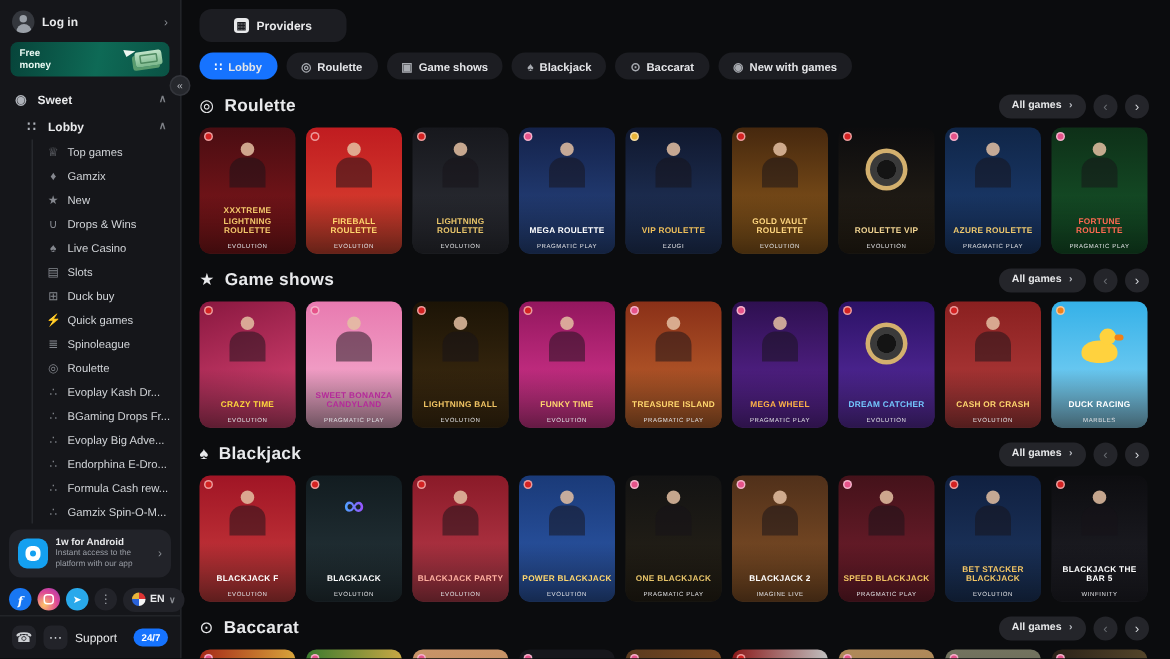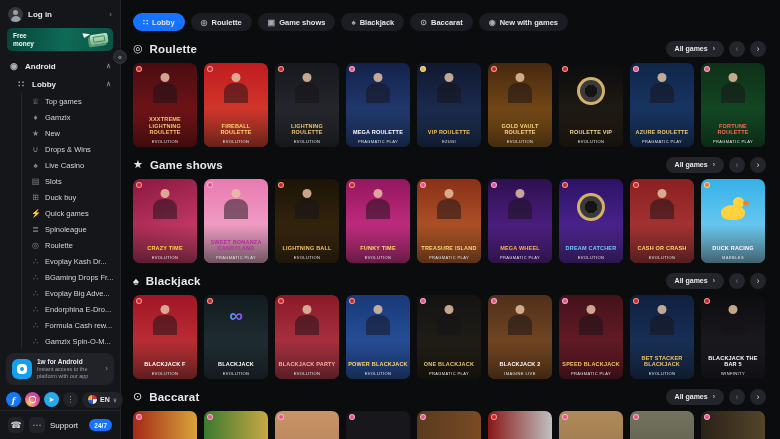--- a/index.html
+++ b/index.html
@@ -104,21 +104,21 @@
       <div class="banner-text">
         <div>Free</div>
         <div>money</div>
       </div>
       <i class="money"></i>
     </div>
     <div class="collapse-btn">«</div>
     <nav class="nav">
       <div class="nav-row">
         <span class="nav-ico">◉</span>
-        <span>Android</span>
+        <span>Sweet</span>
         <span class="nav-chev">∧</span>
       </div>
       <div class="nav-row lobby">
         <span class="nav-ico">∷</span>
         <span>Lobby</span>
         <span class="nav-chev">∧</span>
       </div>
       <div class="subnav">
         <div class="sub-item">
             <span class="sub-ico">♕</span>
@@ -210,20 +210,24 @@
     <div class="support-row">
       <span class="sq">☎</span>
       <span class="sq">⋯</span>
       <span class="support-label">Support</span>
       <span class="badge247">24/7</span>
     </div>
   </aside>
 
   <main class="main">
     <div class="topbar">
+      <div class="providers-btn">
+        <span class="prov-ico">▦</span>
+        <span>Providers</span>
+      </div>
     </div>
 
     <div class="tabs">
       <div class="tab active">
           <span class="t-ico">∷</span>
           <span>Lobby</span>
         </div>
       <div class="tab">
           <span class="t-ico">◎</span>
           <span>Roulette</span>

